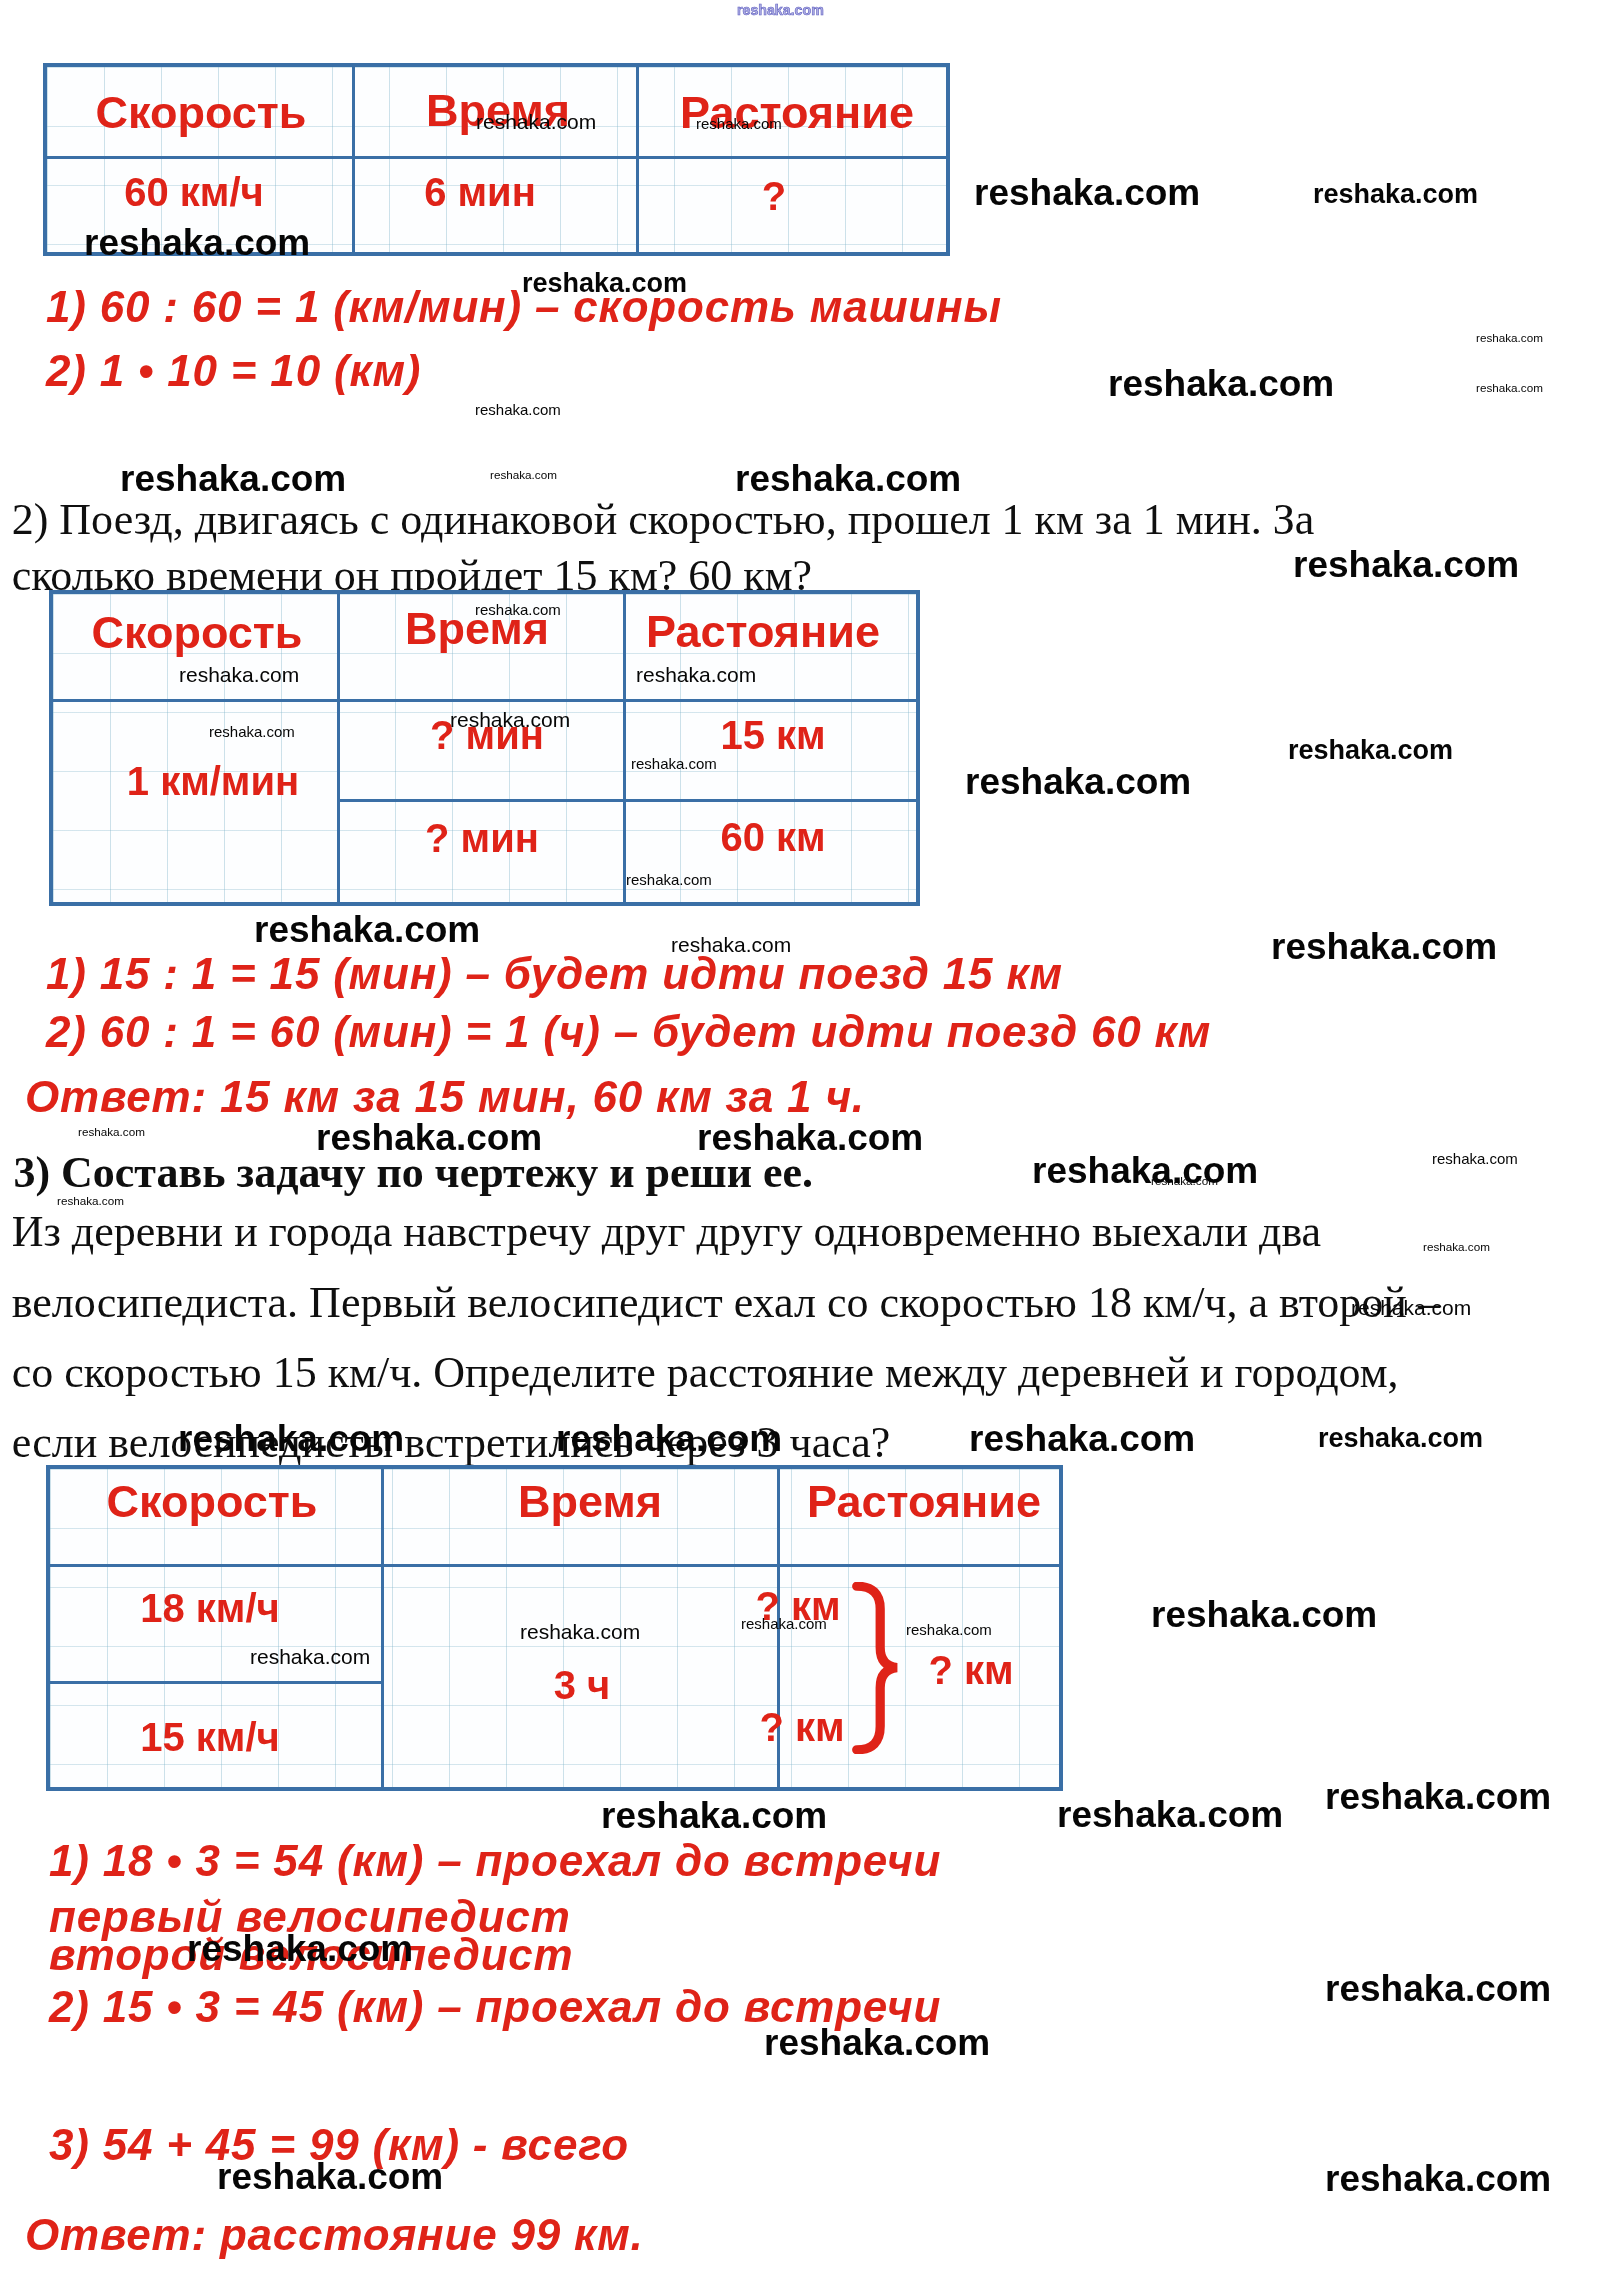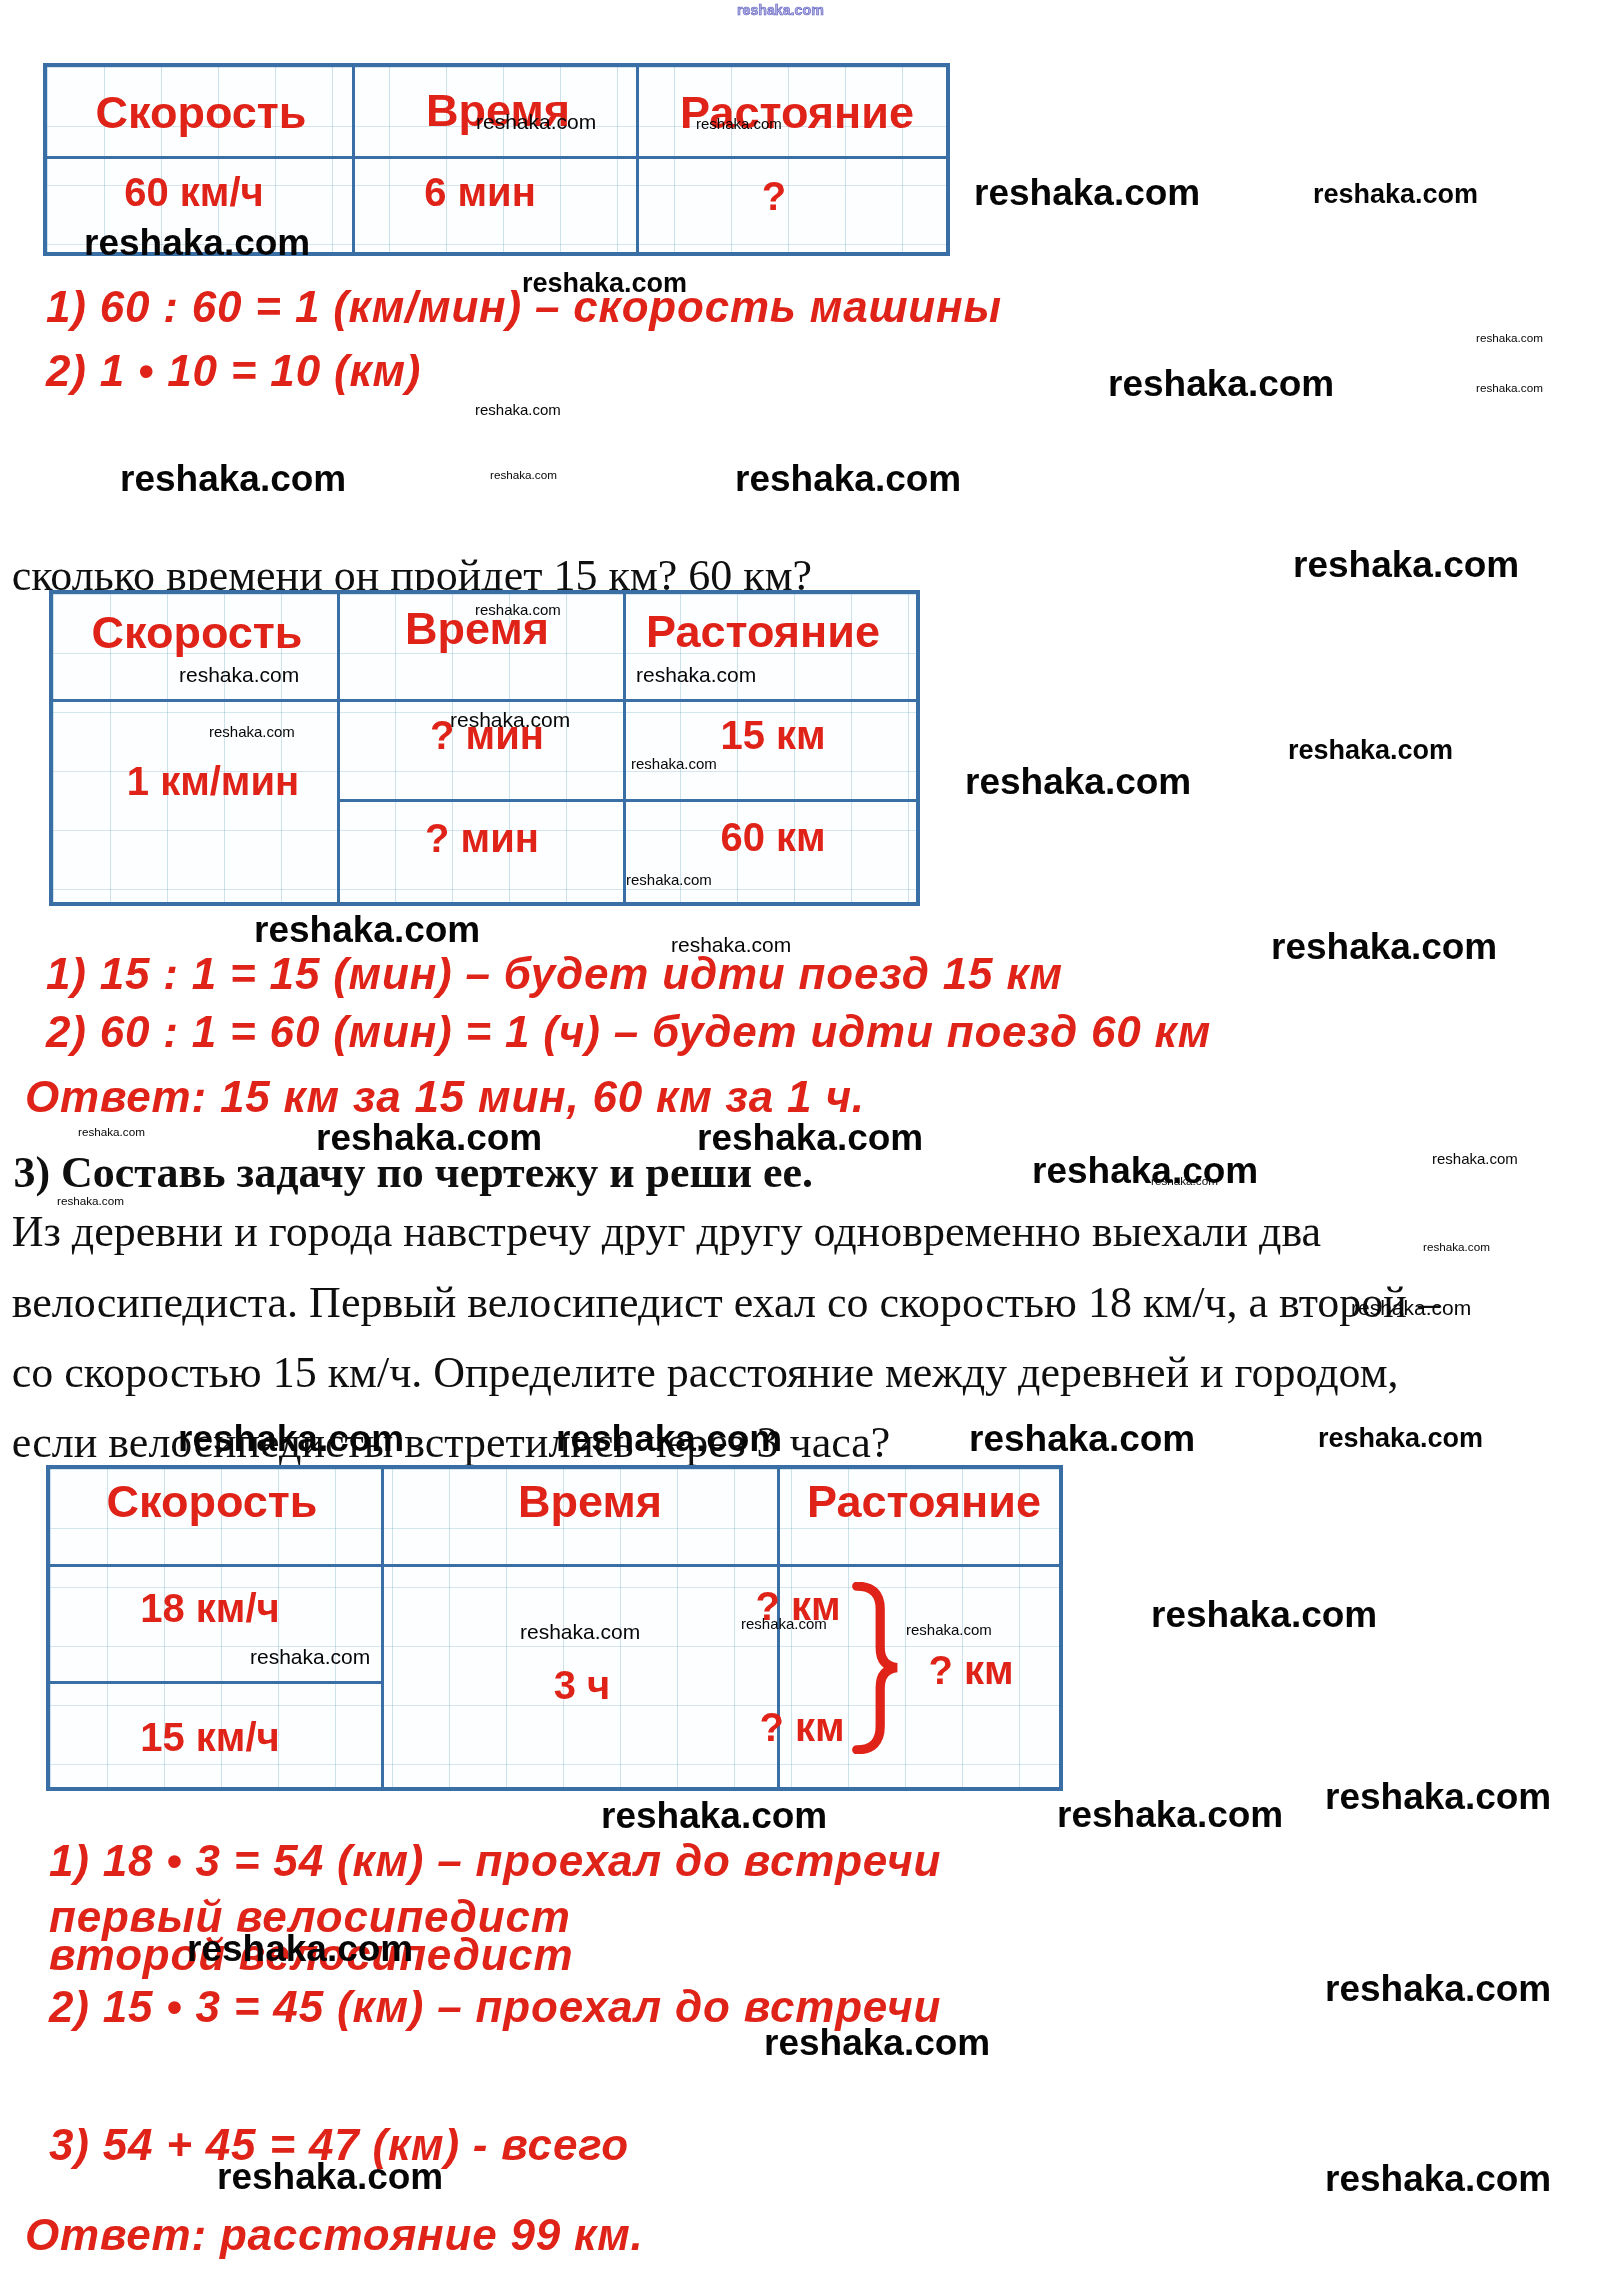--- a/index.html
+++ b/index.html
@@ -63,20 +63,21 @@
   <span class="wm wm-lg" style="left:522px;top:270px">reshaka.com</span>
   <span class="wm wm-xs" style="left:1476px;top:332px">reshaka.com</span>
   <span class="wm wm-xl" style="left:1108px;top:365px">reshaka.com</span>
   <span class="wm wm-xs" style="left:1476px;top:382px">reshaka.com</span>
   <span class="wm wm-sm" style="left:475px;top:402px">reshaka.com</span>
   <span class="wm wm-xl" style="left:120px;top:460px">reshaka.com</span>
   <span class="wm wm-xs" style="left:490px;top:469px">reshaka.com</span>
   <span class="wm wm-xl" style="left:735px;top:460px">reshaka.com</span>
   <span class="wm wm-xl" style="left:1293px;top:546px">reshaka.com</span>
 
+  <div class="blk" style="left:11.7px;top:494px">2) Поезд, двигаясь с одинаковой скоростью, прошел 1 км за 1 мин. За</div>
   <div class="blk" style="left:11.7px;top:550px">сколько времени он пройдет 15 км? 60 км?</div>
 
   <div class="tbl" style="left:49px;top:590px;width:871px;height:316px">
     <div class="vline" style="left:284px"></div>
     <div class="vline" style="left:570px"></div>
     <div class="hline" style="top:105px;left:0;right:0"></div>
     <div class="hline" style="top:205px;left:284px;right:0"></div>
     <span class="cell hdr" style="left:144px;top:39px">Скорость</span>
     <span class="cell hdr" style="left:424px;top:35px">Время</span>
     <span class="cell hdr" style="left:710px;top:38px">Растояние</span>
@@ -143,21 +144,21 @@
     <span class="wm wm-md" style="left:470px;top:152px">reshaka.com</span>
     <span class="wm wm-sm" style="left:691px;top:147px">reshaka.com</span>
     <span class="wm wm-sm" style="left:856px;top:153px">reshaka.com</span>
   </div>
   <span class="wm wm-xl" style="left:1151px;top:1596px">reshaka.com</span>
 
   <div class="red-line" style="left:49px;top:1836px">1) 18 • 3 = 54 (км) – проехал до встречи</div>
   <div class="red-line" style="left:49px;top:1892px">первый велосипедист</div>
   <div class="red-line" style="left:49px;top:1982px">2) 15 • 3 = 45 (км) – проехал до встречи</div>
   <div class="red-line" style="left:49px;top:1930px">второй велосипедист</div>
-  <div class="red-line" style="left:49px;top:2120px">3) 54 + 45 = 47 (км) - всего</div>
+  <div class="red-line" style="left:49px;top:2120px">3) 54 + 45 = 99 (км) - всего</div>
   <div class="red-line" style="left:25px;top:2210px">Ответ: расстояние 99 км.</div>
   <span class="wm wm-xl" style="left:601px;top:1797px">reshaka.com</span>
   <span class="wm wm-xl" style="left:1057px;top:1796px">reshaka.com</span>
   <span class="wm wm-xl" style="left:1325px;top:1778px">reshaka.com</span>
   <span class="wm wm-xl" style="left:187px;top:1930px">reshaka.com</span>
   <span class="wm wm-xl" style="left:1325px;top:1970px">reshaka.com</span>
   <span class="wm wm-xl" style="left:764px;top:2024px">reshaka.com</span>
   <span class="wm wm-xl" style="left:217px;top:2158px">reshaka.com</span>
   <span class="wm wm-xl" style="left:1325px;top:2160px">reshaka.com</span>
 

